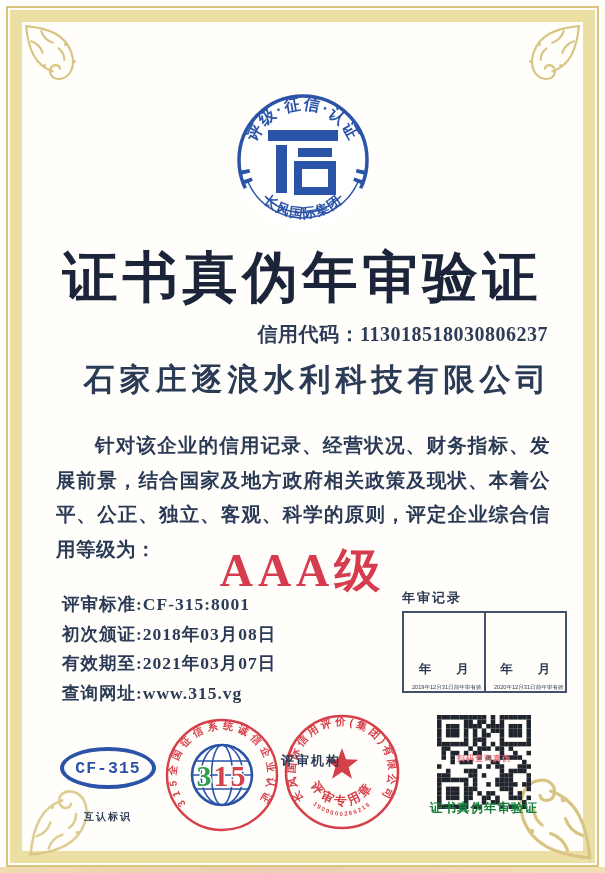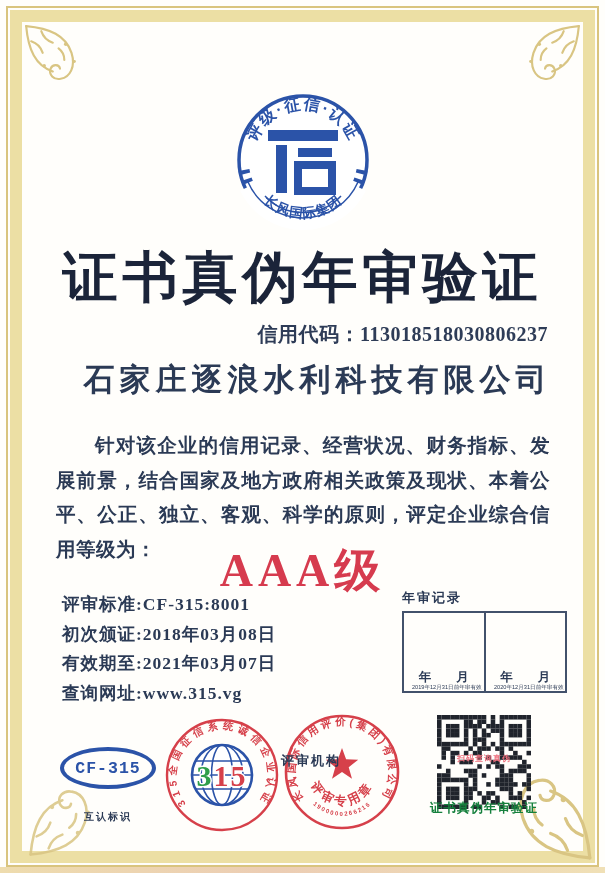--- a/index.html
+++ b/index.html
@@ -33,21 +33,21 @@
           color:#d63b4e;letter-spacing:5px;line-height:1.1;margin-top:29px;}
   
   .details{position:absolute;left:62px;top:590px;font-family:"Liberation Serif",serif;
            font-size:17.5px;font-weight:700;color:#2b3a55;line-height:29.6px;letter-spacing:1px;}
   
   .annual{position:absolute;left:402px;top:589px;width:165px;color:#2b3a55;}
   .ar-title{font-size:13px;font-weight:700;letter-spacing:2px;}
   .ar-box{margin-top:4px;height:78px;border:2px solid #42516b;display:flex;background:transparent;}
   .ar-cell{flex:1;position:relative;}
   .ar-cell + .ar-cell{border-left:2px solid #42516b;}
-  .ar-ym{position:absolute;bottom:5px;left:0;width:100%;text-align:center;
+  .ar-ym{position:absolute;bottom:13px;left:0;width:100%;text-align:center;
          font-size:12.5px;font-weight:700;white-space:pre;}
   .ar-note{position:absolute;bottom:0px;left:0;width:100%;text-align:center;
            font-size:7px;white-space:nowrap;transform:scale(.8);transform-origin:center bottom;}
   
   .cf-oval{position:absolute;left:60px;top:747px;width:88px;height:34px;
            border:4px solid #2b53a8;border-radius:50%;display:flex;align-items:center;
            justify-content:center;color:#2b53a8;font-weight:800;font-size:16.5px;
            letter-spacing:1px;font-family:Liberation Mono, monospace;}
   .cf-label{position:absolute;left:56px;top:810px;width:104px;text-align:center;
             font-size:10px;font-weight:600;color:#2b3a55;letter-spacing:2px;}

